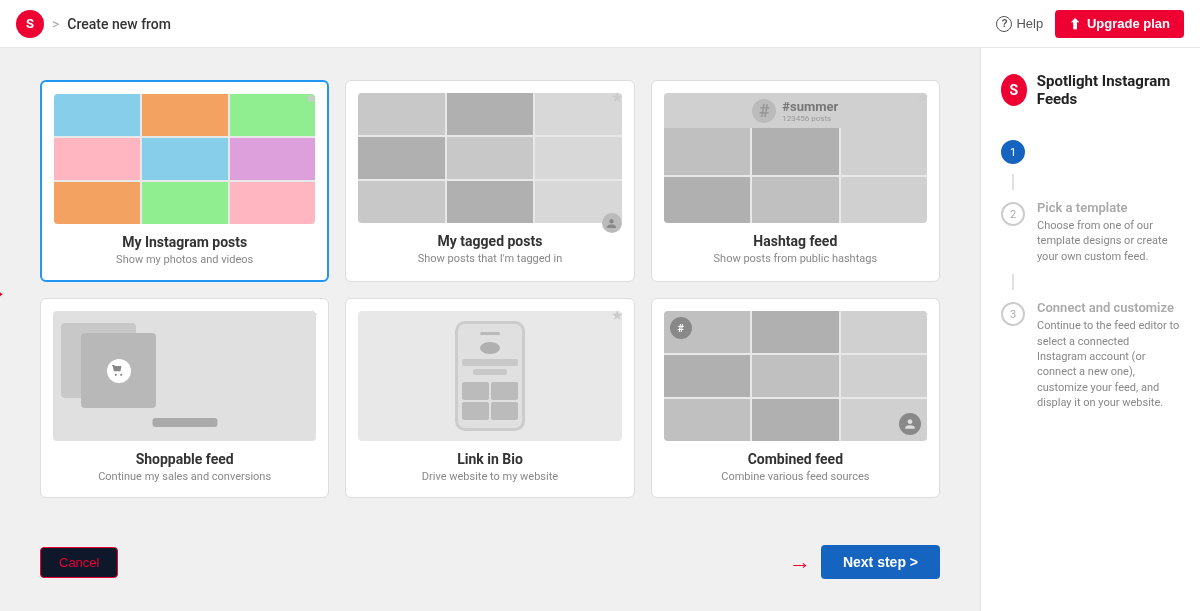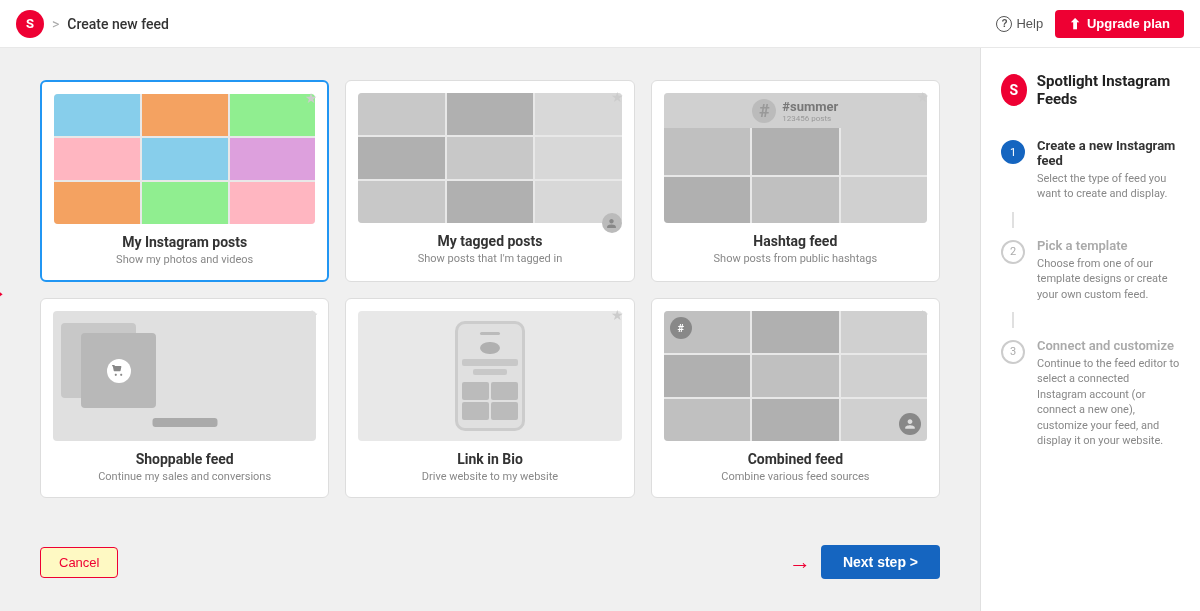--- a/index.html
+++ b/index.html
@@ -101,21 +101,21 @@
 
     .card-title { font-size: 14px; font-weight: 700; color: #333; margin-bottom: 3px; text-align: center; }
     .card-desc { font-size: 11px; color: #888; text-align: left; }
 
     
     .bottom-bar {
       display: flex; align-items: center; justify-content: space-between;
       margin-top: 24px;
     }
     .cancel-btn {
-      background: #fef9c3; border: 1.5px solid #e03; color: #e03;
+      background: #0f172a; border: 1.5px solid #e03; color: #e03;
       border-radius: 4px; padding: 7px 18px; font-size: 13px; cursor: pointer;
     }
     .next-btn-wrapper { display: flex; align-items: center; gap: 10px; }
     .next-arrow { color: #e03; font-size: 22px; }
     .next-btn {
       background: #1565c0; color: #fff; border: none; border-radius: 4px;
       padding: 9px 22px; font-size: 14px; font-weight: 600; cursor: pointer;
     }
 
     
@@ -143,21 +143,21 @@
     .step-desc { font-size: 11px; color: #888; line-height: 1.4; }
     .step-connector { width: 2px; height: 16px; background: #e0e0e0; margin-left: 11px; }
   </style>
 </head>
 <body>
 
 <div class="header">
   <div class="header-left">
     <div class="logo-circle">S</div>
     <span class="breadcrumb-sep">&gt;</span>
-    <span class="breadcrumb-label">Create new feed</span>
+    <span class="breadcrumb-label">Create new from</span>
   </div>
   <div class="header-right">
     <button class="help-btn">
       <span class="help-icon">?</span>
       <span>Help</span>
     </button>
     <button class="upgrade-btn">
       <span class="upgrade-icon">⬆</span>
       <span>Upgrade plan</span>
     </button>
@@ -309,24 +309,20 @@
   <div class="sidebar">
     <div class="sidebar-logo-row">
       <div class="sidebar-logo-circle">S</div>
       <span class="sidebar-brand">Spotlight Instagram Feeds</span>
     </div>
 
     <div class="sidebar-steps">
 
       <div class="step-item">
         <div class="step-circle active">1</div>
-        <div class="step-text">
-          <div class="step-title">Create a new Instagram feed</div>
-          <div class="step-desc">Select the type of feed you want to create and display.</div>
-        </div>
       </div>
       <div class="step-connector"></div>
 
       <div class="step-item">
         <div class="step-circle">2</div>
         <div class="step-text">
           <div class="step-title inactive">Pick a template</div>
           <div class="step-desc">Choose from one of our template designs or create your own custom feed.</div>
         </div>
       </div>

